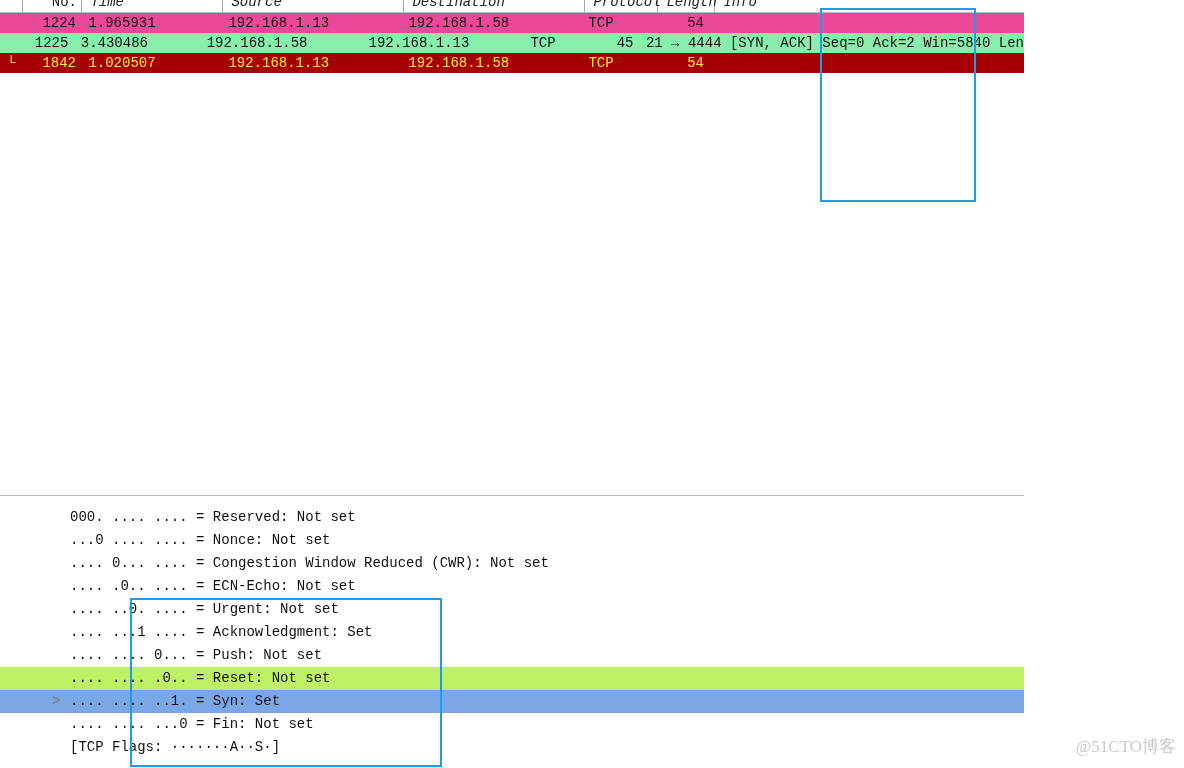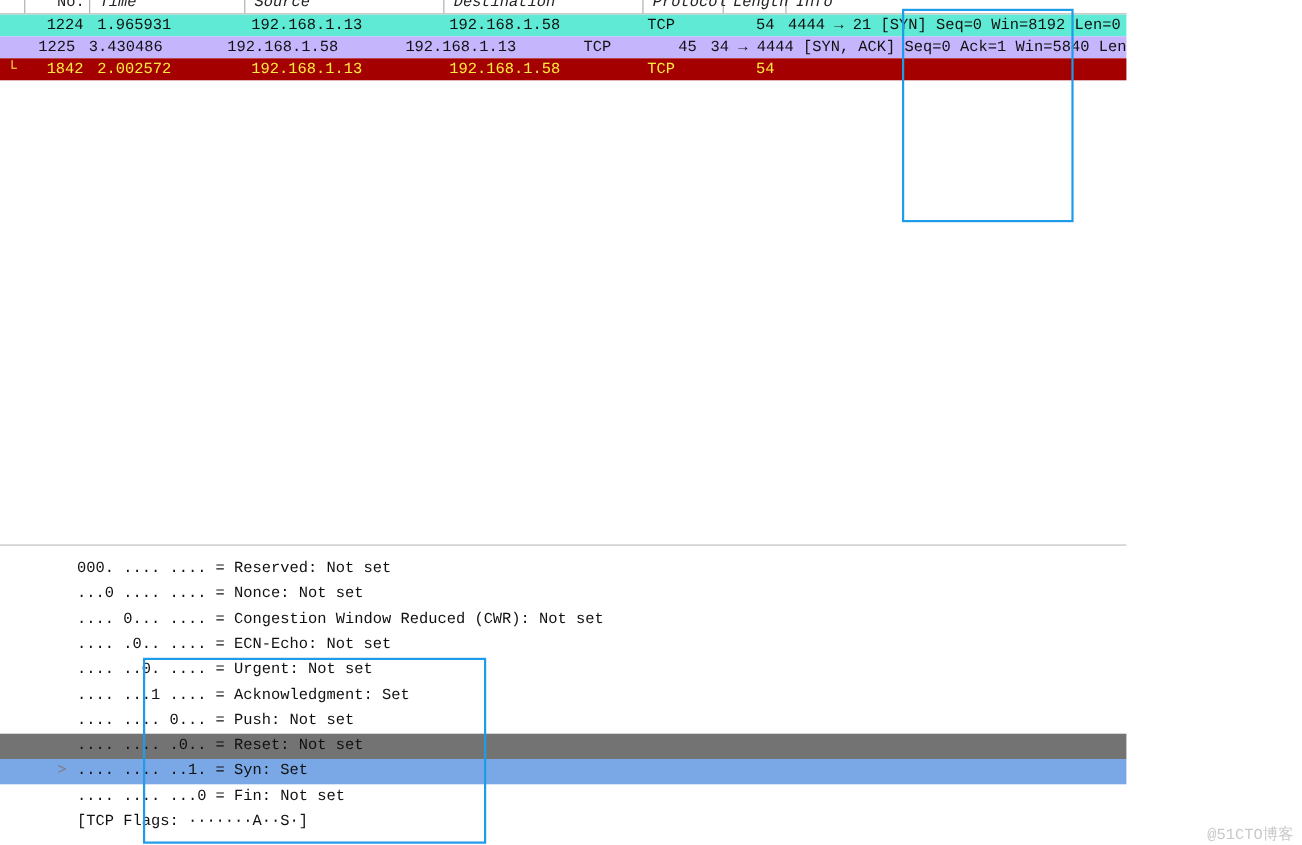--- a/index.html
+++ b/index.html
@@ -18,56 +18,56 @@
   .c-mark{width:22px;text-align:center}
   .c-no{width:54px;text-align:right;padding-right:4px}
   .c-time{width:140px}
   .c-src{width:180px}
   .c-dst{width:180px}
   .c-proto{width:72px}
   .c-len{width:52px;text-align:right;padding-right:4px}
   .c-info{flex:1}
   .row{color:#111}
   .row span{display:inline-block}
-  .row-0{background:#5eead4}
-  .row-1{background:#c4b5fd}
+  .row-0{background:#ec4899}
+  .row-1{background:#86efac}
   .row-2{background:#a40000;color:#ffec3d}
   .row-2 .c-mark{color:#ffec3d}
   
   .mark{font-family:"Courier New",monospace}
   
   #flags{top:496px;height:272px;padding:10px 0 0 0;white-space:pre}
   #flags .line{line-height:23px;height:23px;padding-left:70px;color:#111}
-  #flags .line.hl-grey{background:#737373}
+  #flags .line.hl-grey{background:#bef264}
   #flags .line.hl-blue{background:#7aa8e6}
   #flags .arrow{position:absolute;left:52px;color:#7b7b7b}
   
   .blue-box{position:absolute;border:2px solid #1e9be9;pointer-events:none}
   
-  .wm{position:absolute;right:8px;bottom:0;color:#c9c9c9;font-family:Liberation Mono, monospace;
-    font-size:14px;user-select:none}
+  .wm{position:absolute;right:8px;bottom:10px;color:#c9c9c9;font-family:Liberation Serif, serif;
+    font-size:17px;user-select:none}
 </style>
 </head>
 <body>
 
 <div class="pane" id="plist">
   <div class="hdr">
     <span class="c-mark"></span>
     <span class="c-no">No.</span>
     <span class="c-time"> <i>Time</i></span>
     <span class="c-src"> <i>Source</i></span>
     <span class="c-dst"> <i>Destination</i></span>
     <span class="c-proto"> <i>Protocol</i></span>
     <span class="c-len"> <i>Length</i></span>
     <span class="c-info last"> <i>Info</i></span>
   </div>
   <div id="rows">
-      <div class="row row-0"><span class="c-mark mark"></span><span class="c-no">1224</span><span class="c-time"> 1.965931</span><span class="c-src"> 192.168.1.13</span><span class="c-dst"> 192.168.1.58</span><span class="c-proto"> TCP</span><span class="c-len">54</span><span class="c-info"> 4444 → 21 [SYN] Seq=0 Win=8192 Len=0</span></div>
-      <div class="row row-1"><span class="c-mark mark"></span><span class="c-no">1225</span><span class="c-time"> 3.430486</span><span class="c-src"> 192.168.1.58</span><span class="c-dst"> 192.168.1.13</span><span class="c-proto"> TCP</span><span class="c-len">45</span><span class="c-info"> 34 → 4444 [SYN, ACK] Seq=0 Ack=1 Win=5840 Len</span></div>
-      <div class="row row-2"><span class="c-mark mark">└</span><span class="c-no">1842</span><span class="c-time"> 2.002572</span><span class="c-src"> 192.168.1.13</span><span class="c-dst"> 192.168.1.58</span><span class="c-proto"> TCP</span><span class="c-len">54</span></div>
+      <div class="row row-0"><span class="c-mark mark"></span><span class="c-no">1224</span><span class="c-time"> 1.965931</span><span class="c-src"> 192.168.1.13</span><span class="c-dst"> 192.168.1.58</span><span class="c-proto"> TCP</span><span class="c-len">54</span></div>
+      <div class="row row-1"><span class="c-mark mark"></span><span class="c-no">1225</span><span class="c-time"> 3.430486</span><span class="c-src"> 192.168.1.58</span><span class="c-dst"> 192.168.1.13</span><span class="c-proto"> TCP</span><span class="c-len">45</span><span class="c-info"> 21 → 4444 [SYN, ACK] Seq=0 Ack=2 Win=5840 Len</span></div>
+      <div class="row row-2"><span class="c-mark mark">└</span><span class="c-no">1842</span><span class="c-time"> 1.020507</span><span class="c-src"> 192.168.1.13</span><span class="c-dst"> 192.168.1.58</span><span class="c-proto"> TCP</span><span class="c-len">54</span></div>
     </div>
 </div>
 
 <div class="pane" id="flags"><div class="line">000. .... .... = Reserved: Not set</div><div class="line">...0 .... .... = Nonce: Not set</div><div class="line">.... 0... .... = Congestion Window Reduced (CWR): Not set</div><div class="line">.... .0.. .... = ECN-Echo: Not set</div><div class="line">.... ..0. .... = Urgent: Not set</div><div class="line">.... ...1 .... = Acknowledgment: Set</div><div class="line">.... .... 0... = Push: Not set</div><div class="line hl-grey">.... .... .0.. = Reset: Not set</div><div class="line hl-blue">.... .... ..1. = Syn: Set<span class="arrow">&gt;</span></div><div class="line">.... .... ...0 = Fin: Not set</div><div class="line">[TCP Flags: ·······A··S·]</div></div>
 
 <div class="blue-box" style="top:8px;left:820px;width:152px;height:190px"></div>
 <div class="blue-box" style="top:598px;left:130px;width:308px;height:165px"></div>
 
 <span class="wm">@51CTO博客</span>
 

